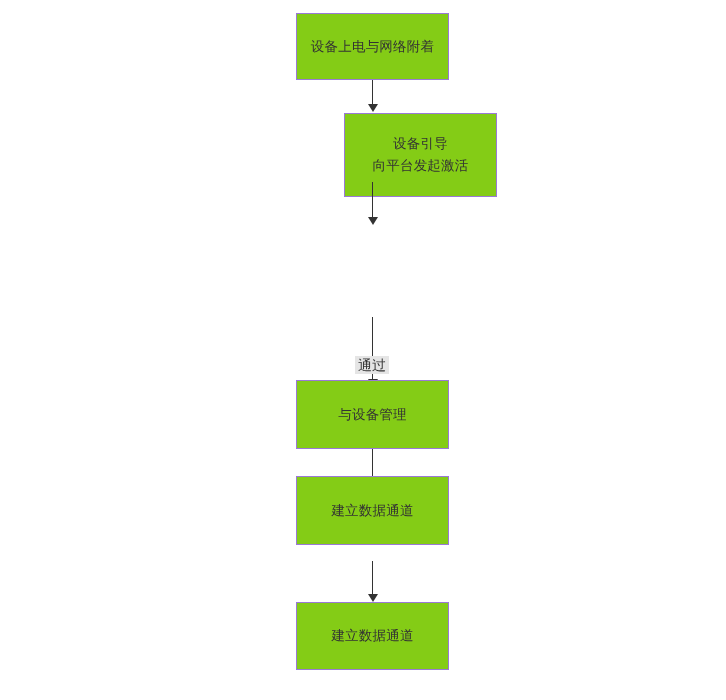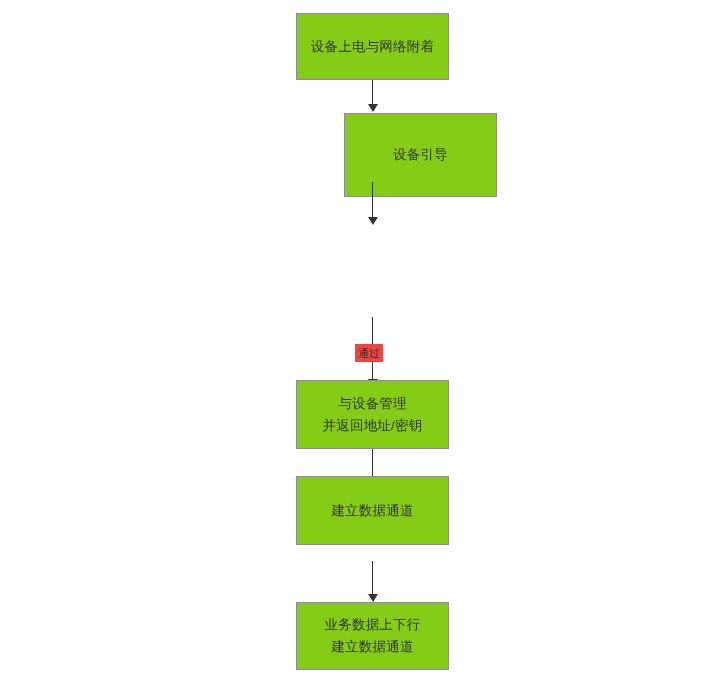--- a/index.html
+++ b/index.html
@@ -75,65 +75,65 @@
   .arrowhead {
     position: absolute;
     width: 0;
     height: 0;
     border-left: 5px solid transparent;
     border-right: 5px solid transparent;
     border-top: 8px solid #333333;
   }
   .edge-label {
     position: absolute;
-    background: #ef4444;
-    font-size: 11px;
+    background: #e5e5e5;
+    font-size: 14px;
     line-height: 16px;
     color: #333333;
     padding: 1px 3px;
     white-space: nowrap;
+    margin-top: 12px;
   }
 </style>
 </head>
 <body>
 
 <div id="flowchart-canvas">
 
   <div class="node node-process" style="left:296px; top:13px; width:153px; height:67px;">
     <span class="line1">设备上电与网络附着</span>
   </div>
 
   <div class="connector" style="left:372px; top:80px; height:25px;"></div>
   <div class="arrowhead" style="left:367.5px; top:104px;"></div>
 
   <div class="node node-process" style="left:312px; top:113px; width:153px; height:84px;margin-left:32px;">
     <span class="line1">设备引导</span>
+    <span class="line2">向平台发起激活</span>
   </div>
 
   <div class="connector" style="left:372px; top:182px; height:36px;"></div>
   <div class="arrowhead" style="left:367.5px; top:217px;"></div>
 
 
   <div class="connector" style="left:372px; top:317px; height:63px;"></div>
   <div class="edge-label" style="left:355px; top:344px;">通过</div>
   <div class="arrowhead" style="left:367.5px; top:379px;"></div>
 
   <div class="node node-process" style="left:296px; top:380px; width:153px; height:69px;">
     <span class="line1">与设备管理</span>
-    <span class="line2">并返回地址/密钥</span>
   </div>
 
   <div class="connector" style="left:372px; top:449px; height:35px;"></div>
   <div class="arrowhead" style="left:367.5px; top:484px;"></div>
 
   <div class="node node-process" style="left:296px; top:476px; width:153px; height:69px;">
     <span class="line1">建立数据通道</span>
   </div>
 
   <div class="connector" style="left:372px; top:561px; height:34px;"></div>
   <div class="arrowhead" style="left:367.5px; top:594px;"></div>
 
   <div class="node node-process" style="left:296px; top:602px; width:153px; height:68px;">
-    <span class="line1">业务数据上下行</span>
     <span class="line2">建立数据通道</span>
   </div>
 
 </div>
 
 </body></html>

